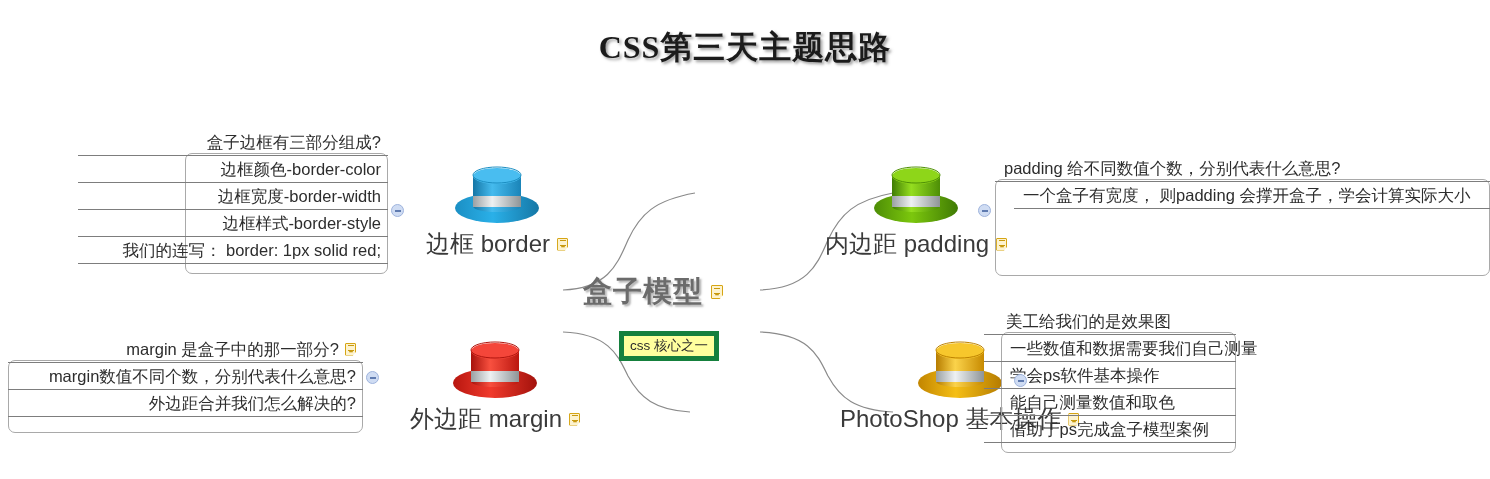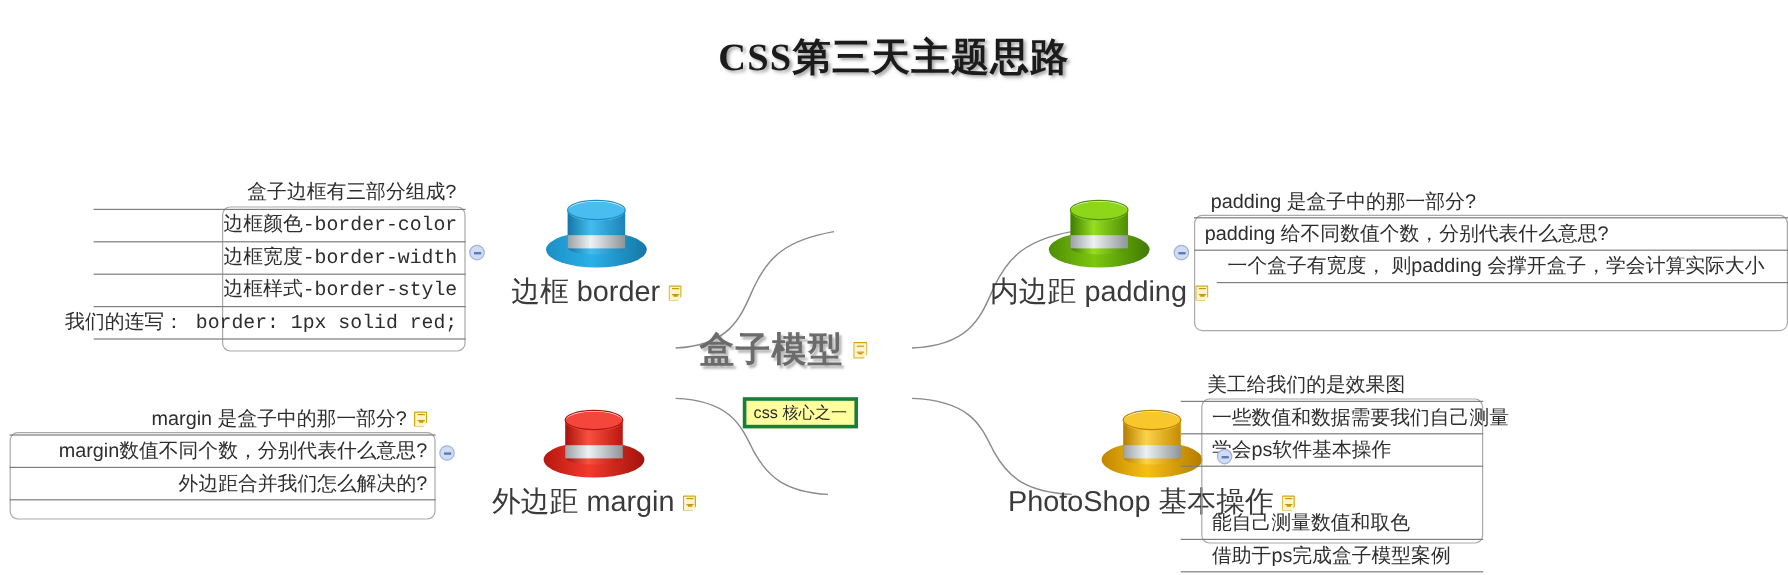--- a/index.html
+++ b/index.html
@@ -55,21 +55,21 @@
     color: #6b6b6b;
     letter-spacing: 1px;
     text-shadow: 2px 2px 2px rgba(150,150,150,0.7);
     white-space: nowrap;
   }
   #callout {
     position: absolute;
     left: 619px;
     top: 331px;
     background: #ffff9e;
-    border: 3px solid #15803d;
+    border: 5px solid #15803d;
     padding: 1px 6px 2px 6px;
     font-size: 13.5px;
     color: #2b2b2b;
     white-space: nowrap;
     line-height: 17px;
   }
 
   
   .branch-head {
     position: absolute;
@@ -226,21 +226,21 @@
       <ellipse cx="55" cy="26" rx="24" ry="8" fill="#49bdf0"></ellipse>
       <ellipse cx="55" cy="25" rx="24" ry="8" fill="none" stroke="#1b8ec2" stroke-width="1"></ellipse>
     </svg>
   </div>
   <div class="head-label">
     <span>边框 border</span>
     <span class="note-ico small"></span>
   </div>
 </div>
 
-<div class="subgroup" style="left:78px; top:148px; width:310px;font-family:Liberation Mono, monospace;">
+<div class="subgroup" style="left:78px; top:129px; width:310px;">
   <div class="group-box" style="left:107px; top:24px; width:203px; height:121px;"></div>
   <div class="rows">
     <div class="sub-row align-right" style="width:310px;">
       <span>盒子边框有三部分组成?</span>
     </div>
     <div class="sub-row align-right" style="width:310px;">
       <span>边框颜色-border-color</span>
     </div>
     <div class="sub-row align-right" style="width:310px;">
       <span>边框宽度-border-width</span>
@@ -284,23 +284,20 @@
   </div>
   <div class="head-label">
     <span>内边距 padding</span>
     <span class="note-ico small"></span>
   </div>
 </div>
 
 <div class="subgroup" style="left:995px; top:155px; width:495px;">
   <div class="group-box" style="left:0px; top:24px; width:495px; height:97px;"></div>
   <div class="rows">
-    <div class="sub-row align-left" style="width:495px; padding-left:14px;">
-      <span>padding 是盒子中的那一部分?</span>
-    </div>
     <div class="sub-row align-left" style="width:495px; padding-left:9px;">
       <span>padding 给不同数值个数，分别代表什么意思?</span>
     </div>
     <div class="sub-row align-left" style="width:495px; padding-left:9px;margin-left:19px;">
       <span>一个盒子有宽度， 则padding 会撑开盒子，学会计算实际大小</span>
     </div>
   </div>
 </div>
 <div class="collapse-btn" style="left:978px; top:204px;"></div>
 
@@ -392,21 +389,21 @@
   <div class="rows">
     <div class="sub-row align-left" style="width:252px; padding-left:22px;">
       <span>美工给我们的是效果图</span>
     </div>
     <div class="sub-row align-left" style="width:252px; padding-left:26px;">
       <span>一些数值和数据需要我们自己测量</span>
     </div>
     <div class="sub-row align-left" style="width:252px; padding-left:26px;">
       <span>学会ps软件基本操作</span>
     </div>
-    <div class="sub-row align-left" style="width:252px; padding-left:26px;margin-top:34px;">
+    <div class="sub-row align-left" style="width:252px; padding-left:26px;">
       <span>能自己测量数值和取色</span>
     </div>
     <div class="sub-row align-left" style="width:252px; padding-left:26px;">
       <span>借助于ps完成盒子模型案例</span>
     </div>
   </div>
 </div>
 <div class="collapse-btn" style="left:1014px; top:374px;"></div>
 
 </body></html>

